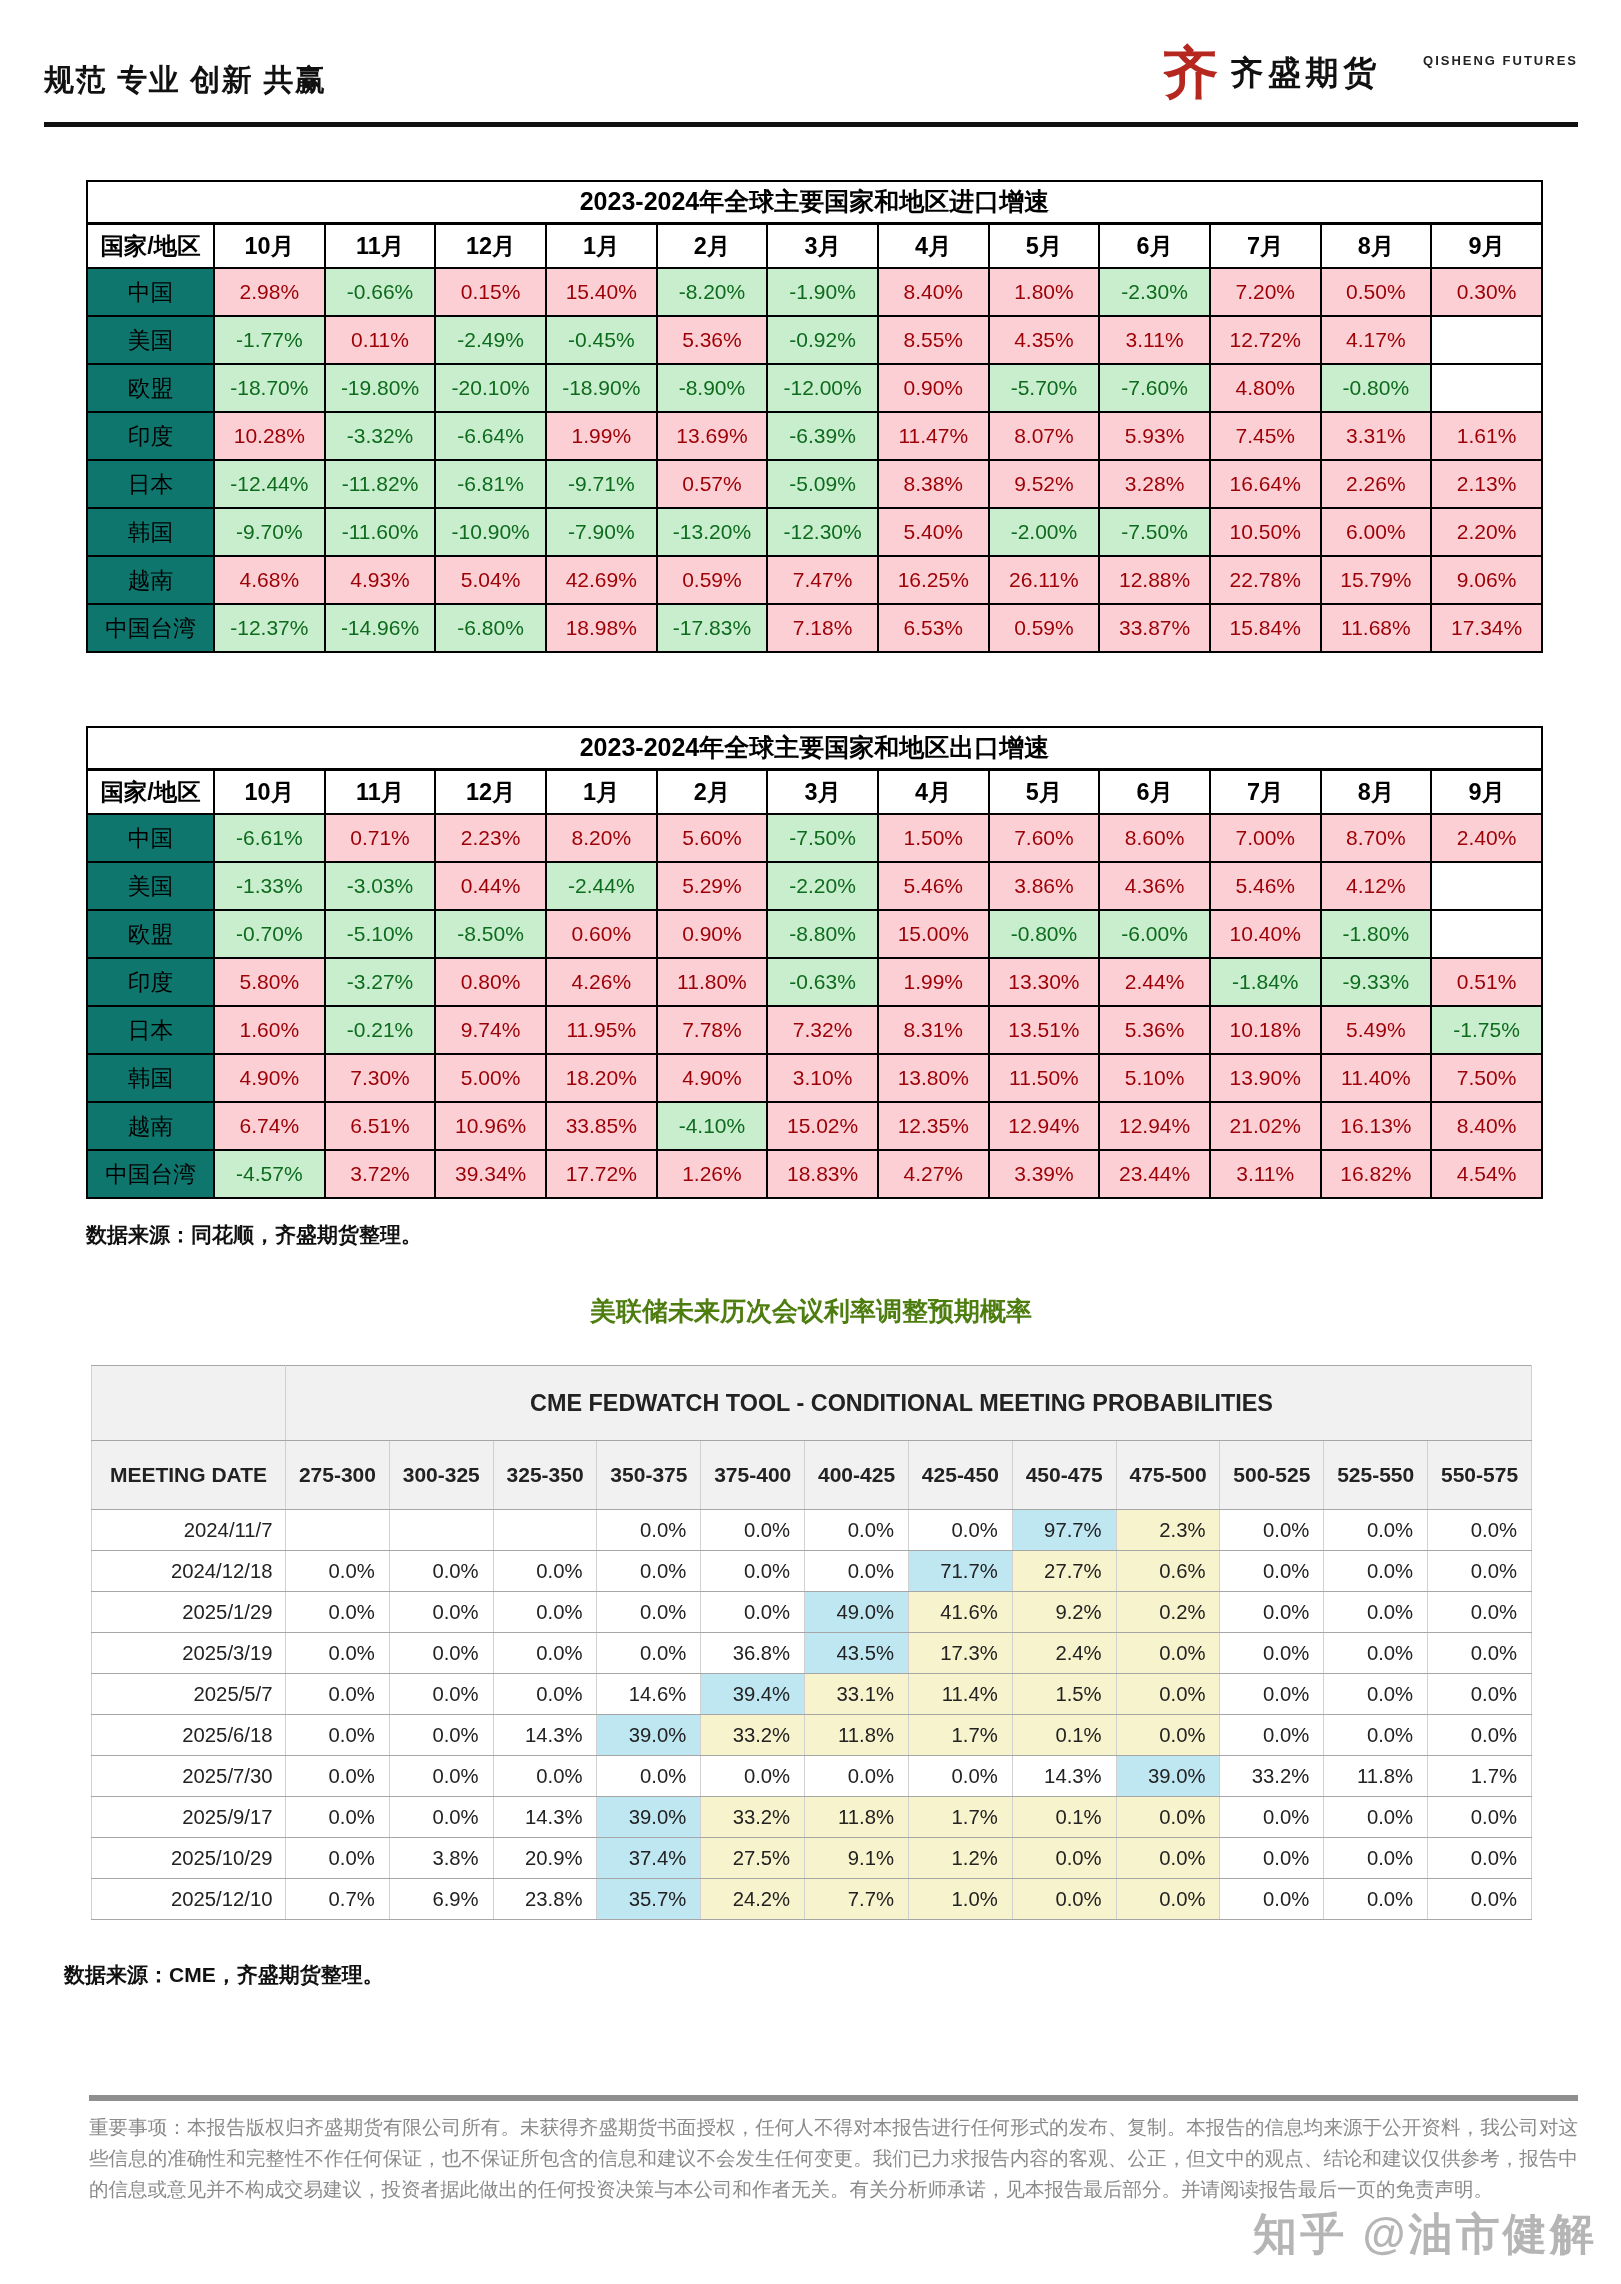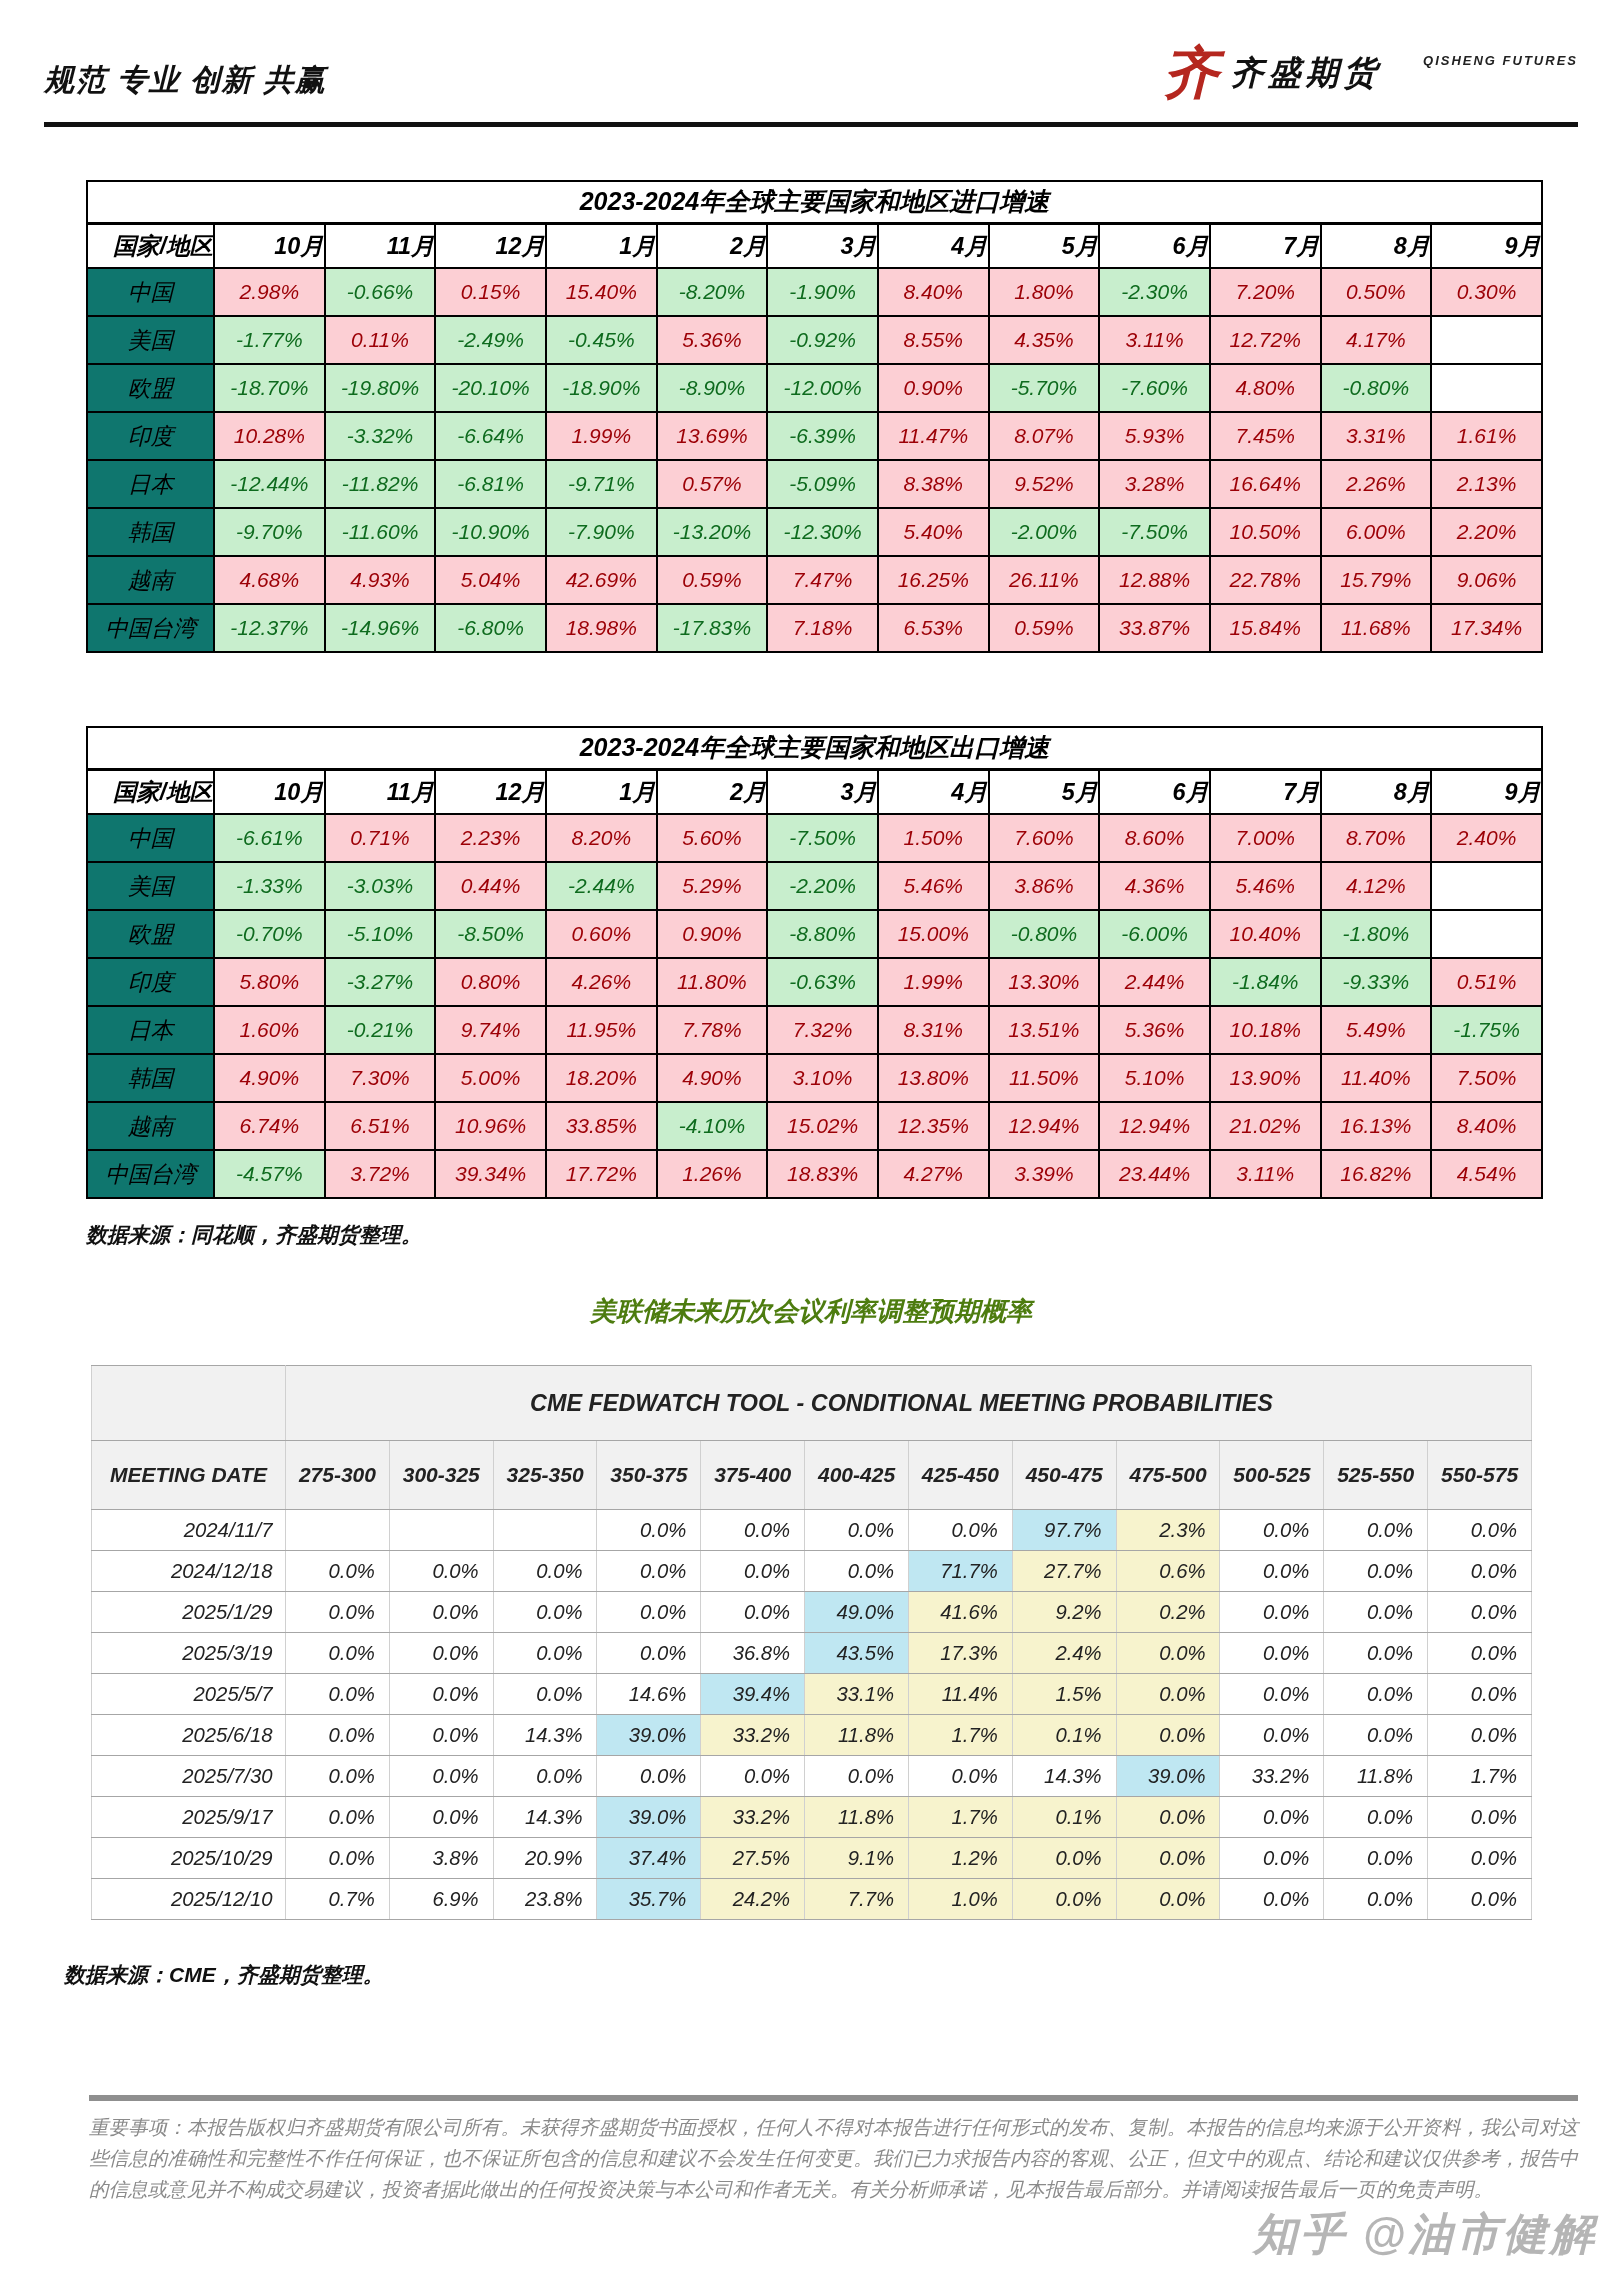--- a/index.html
+++ b/index.html
@@ -4,42 +4,41 @@
 <style>
   * { box-sizing: border-box; margin: 0; padding: 0; }
   html,body { background: #ffffff; }
   body { font-family: "Liberation Sans", "DejaVu Sans", sans-serif; }
   .page {
     position: relative;
     width: 1622px; height: 2284px;
     background: #ffffff;
     padding: 30px 44px 0 44px;
     overflow: hidden;
-    font-style: italic;
   }
   
   .header-bar { display: flex; justify-content: space-between; align-items: center; height: 87px; }
   .slogan { font-size: 30px; font-weight: bold; color: #111; letter-spacing: 1.6px; padding-top: 14px; }
   .brand { display: flex; align-items: center; gap: 11px; }
   .logo-mark {
     width: 58px; height: 67px; color: #b5271f;
     font-size: 56px; font-weight: bold; line-height: 67px; text-align: center;
     font-family: "Liberation Serif", "DejaVu Serif", serif;
   }
   .brand-text { display: flex; flex-direction: row; gap: 42px; }
   .brand-cn { font-size: 33px; font-weight: bold; color: #111; letter-spacing: 4.7px; }
   .brand-en { font-size: 13px; font-weight: bold; color: #222; letter-spacing: 2px; margin-top: 2px; }
   .rule { height: 5.5px; background: #111; margin-top: 4.7px; }
   
   table.trade { border-collapse: collapse; table-layout: fixed; width: 1457px; margin: 0 0 0 42px; }
   table.trade.first { margin-top: 53px; padding-left: 28px; }
   table.trade.second { margin-top: 73px; }
   table.trade td, table.trade th { border: 2.3px solid #000; text-align: center; overflow: hidden; }
   table.trade .t-title { height: 42px; font-size: 25px; font-weight: bold; border-bottom: 3.9px solid #000; }
-  table.trade th { height: 45px; font-size: 23.4px; font-weight: bold; background: #fff; text-align: right; }
+  table.trade th { height: 45px; font-size: 23.4px; font-weight: bold; background: #fff; }
   table.trade td { height: 48px; font-size: 21px; }
   table.trade td.region { font-size: 22.7px; color: #000; background: #0f766e; margin-left: 30px; }
   table.trade td.pos { background: #fccfd4; color: #9c0006; }
   table.trade td.neg { background: #c8eecd; color: #0e6b1e; }
   table.trade td.blank { background: #fff; }
   
   .source { margin: 22px 0 0 42px; font-size: 21px; font-weight: bold; color: #111; }
   .source.second { margin-top: 41px; margin-left: 20px; }
   .fed-title { margin-top: 45px; text-align: center; font-size: 26px; font-weight: bold; color: #4d7c0f; }
   

